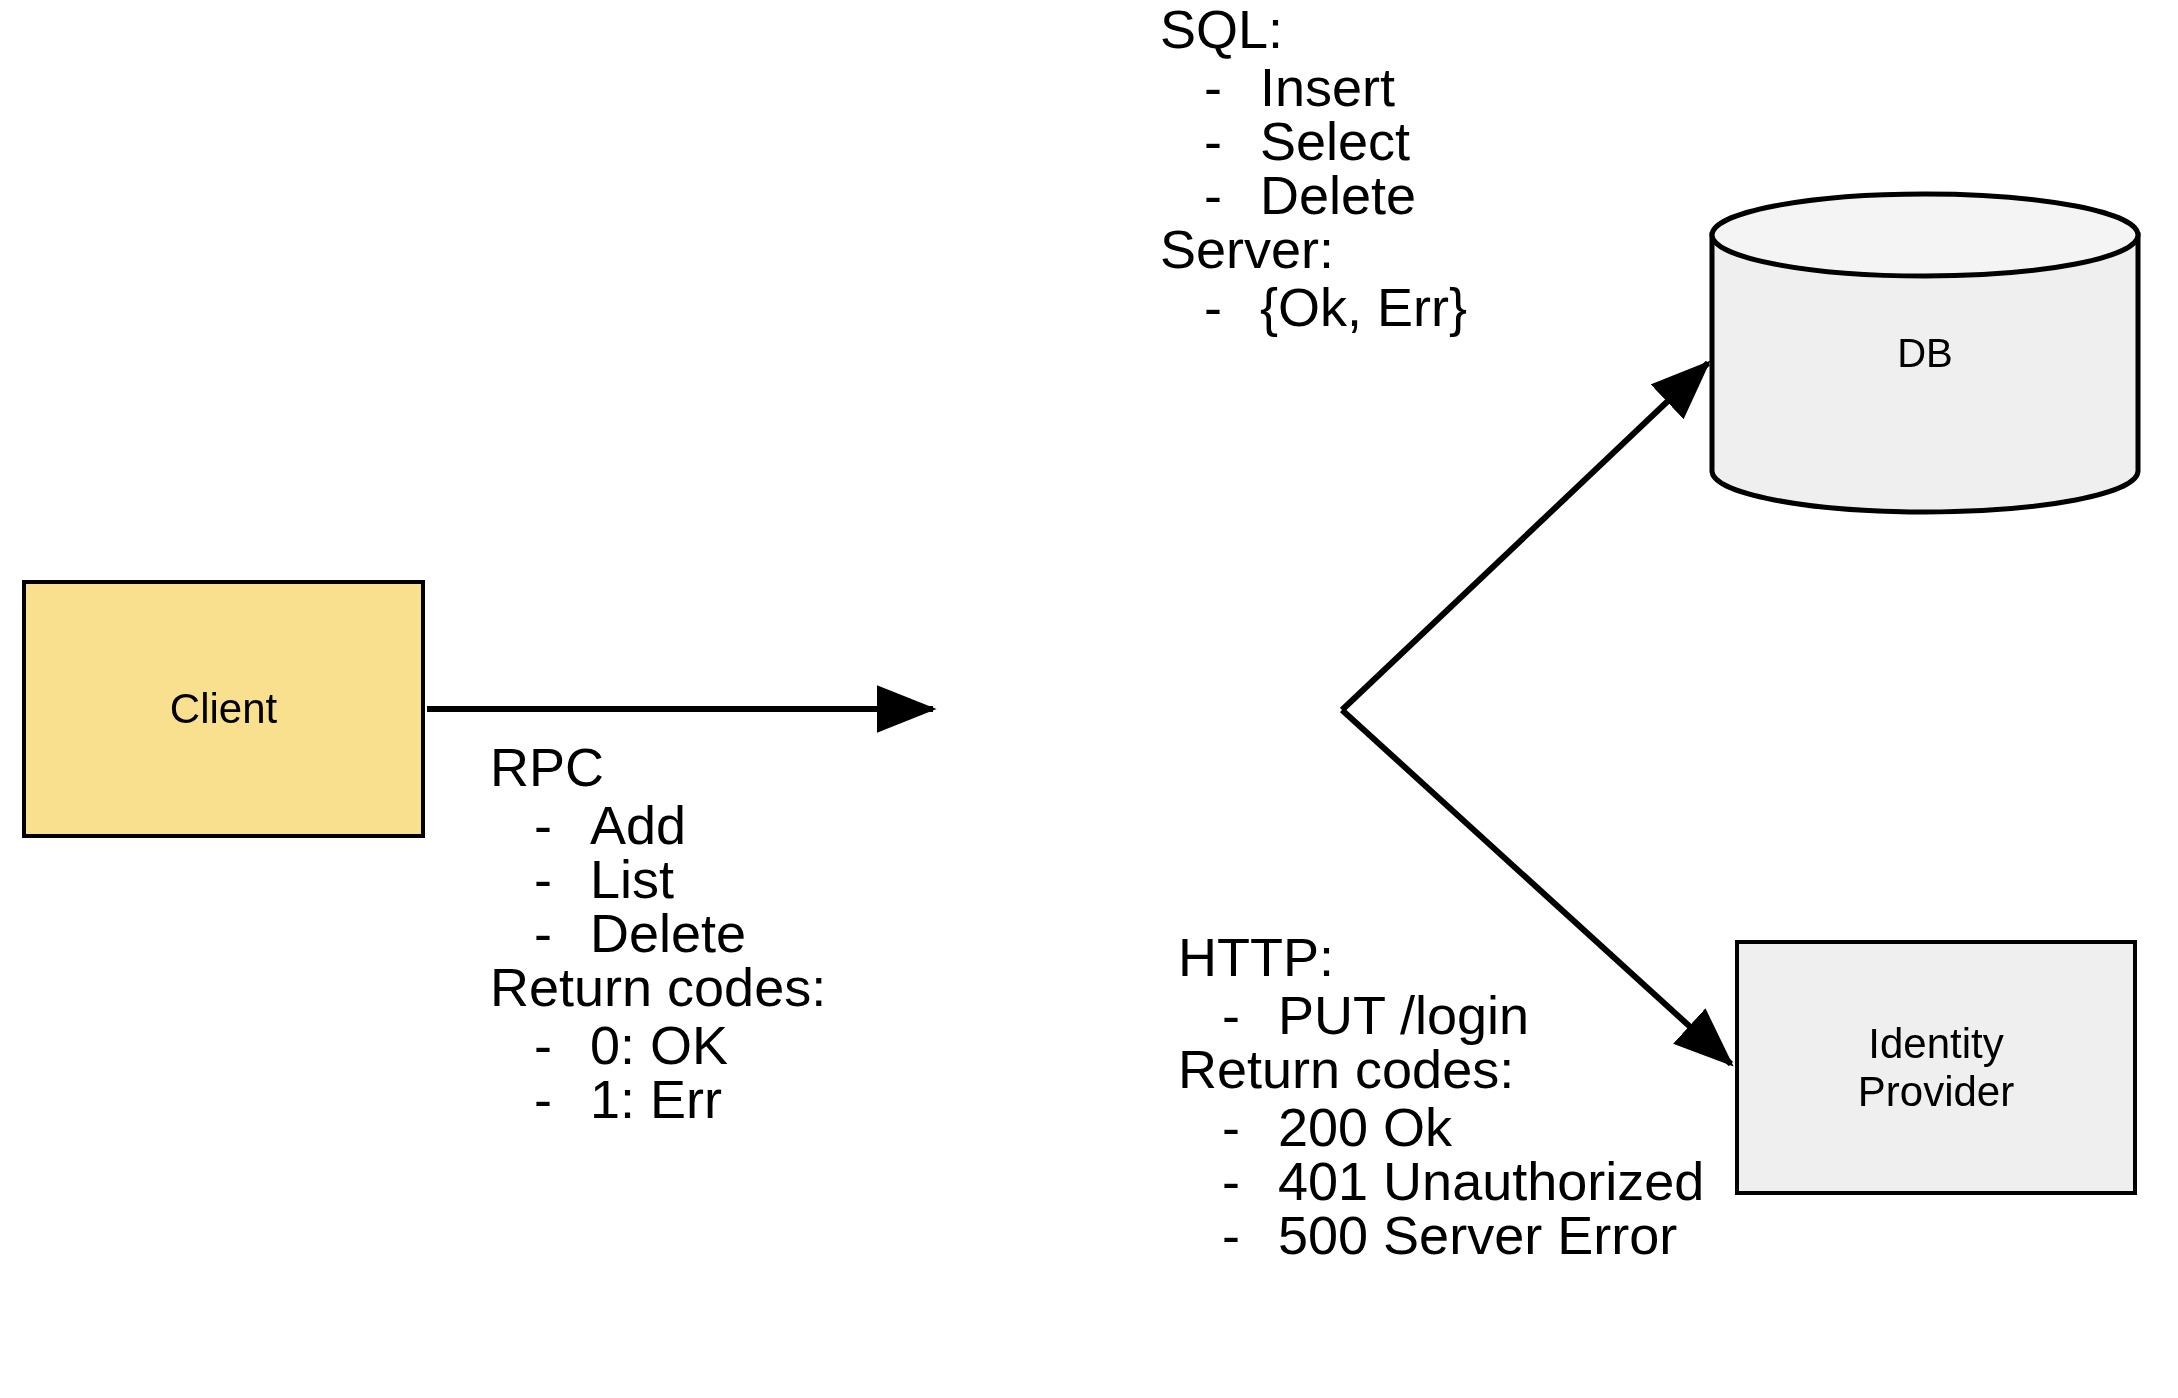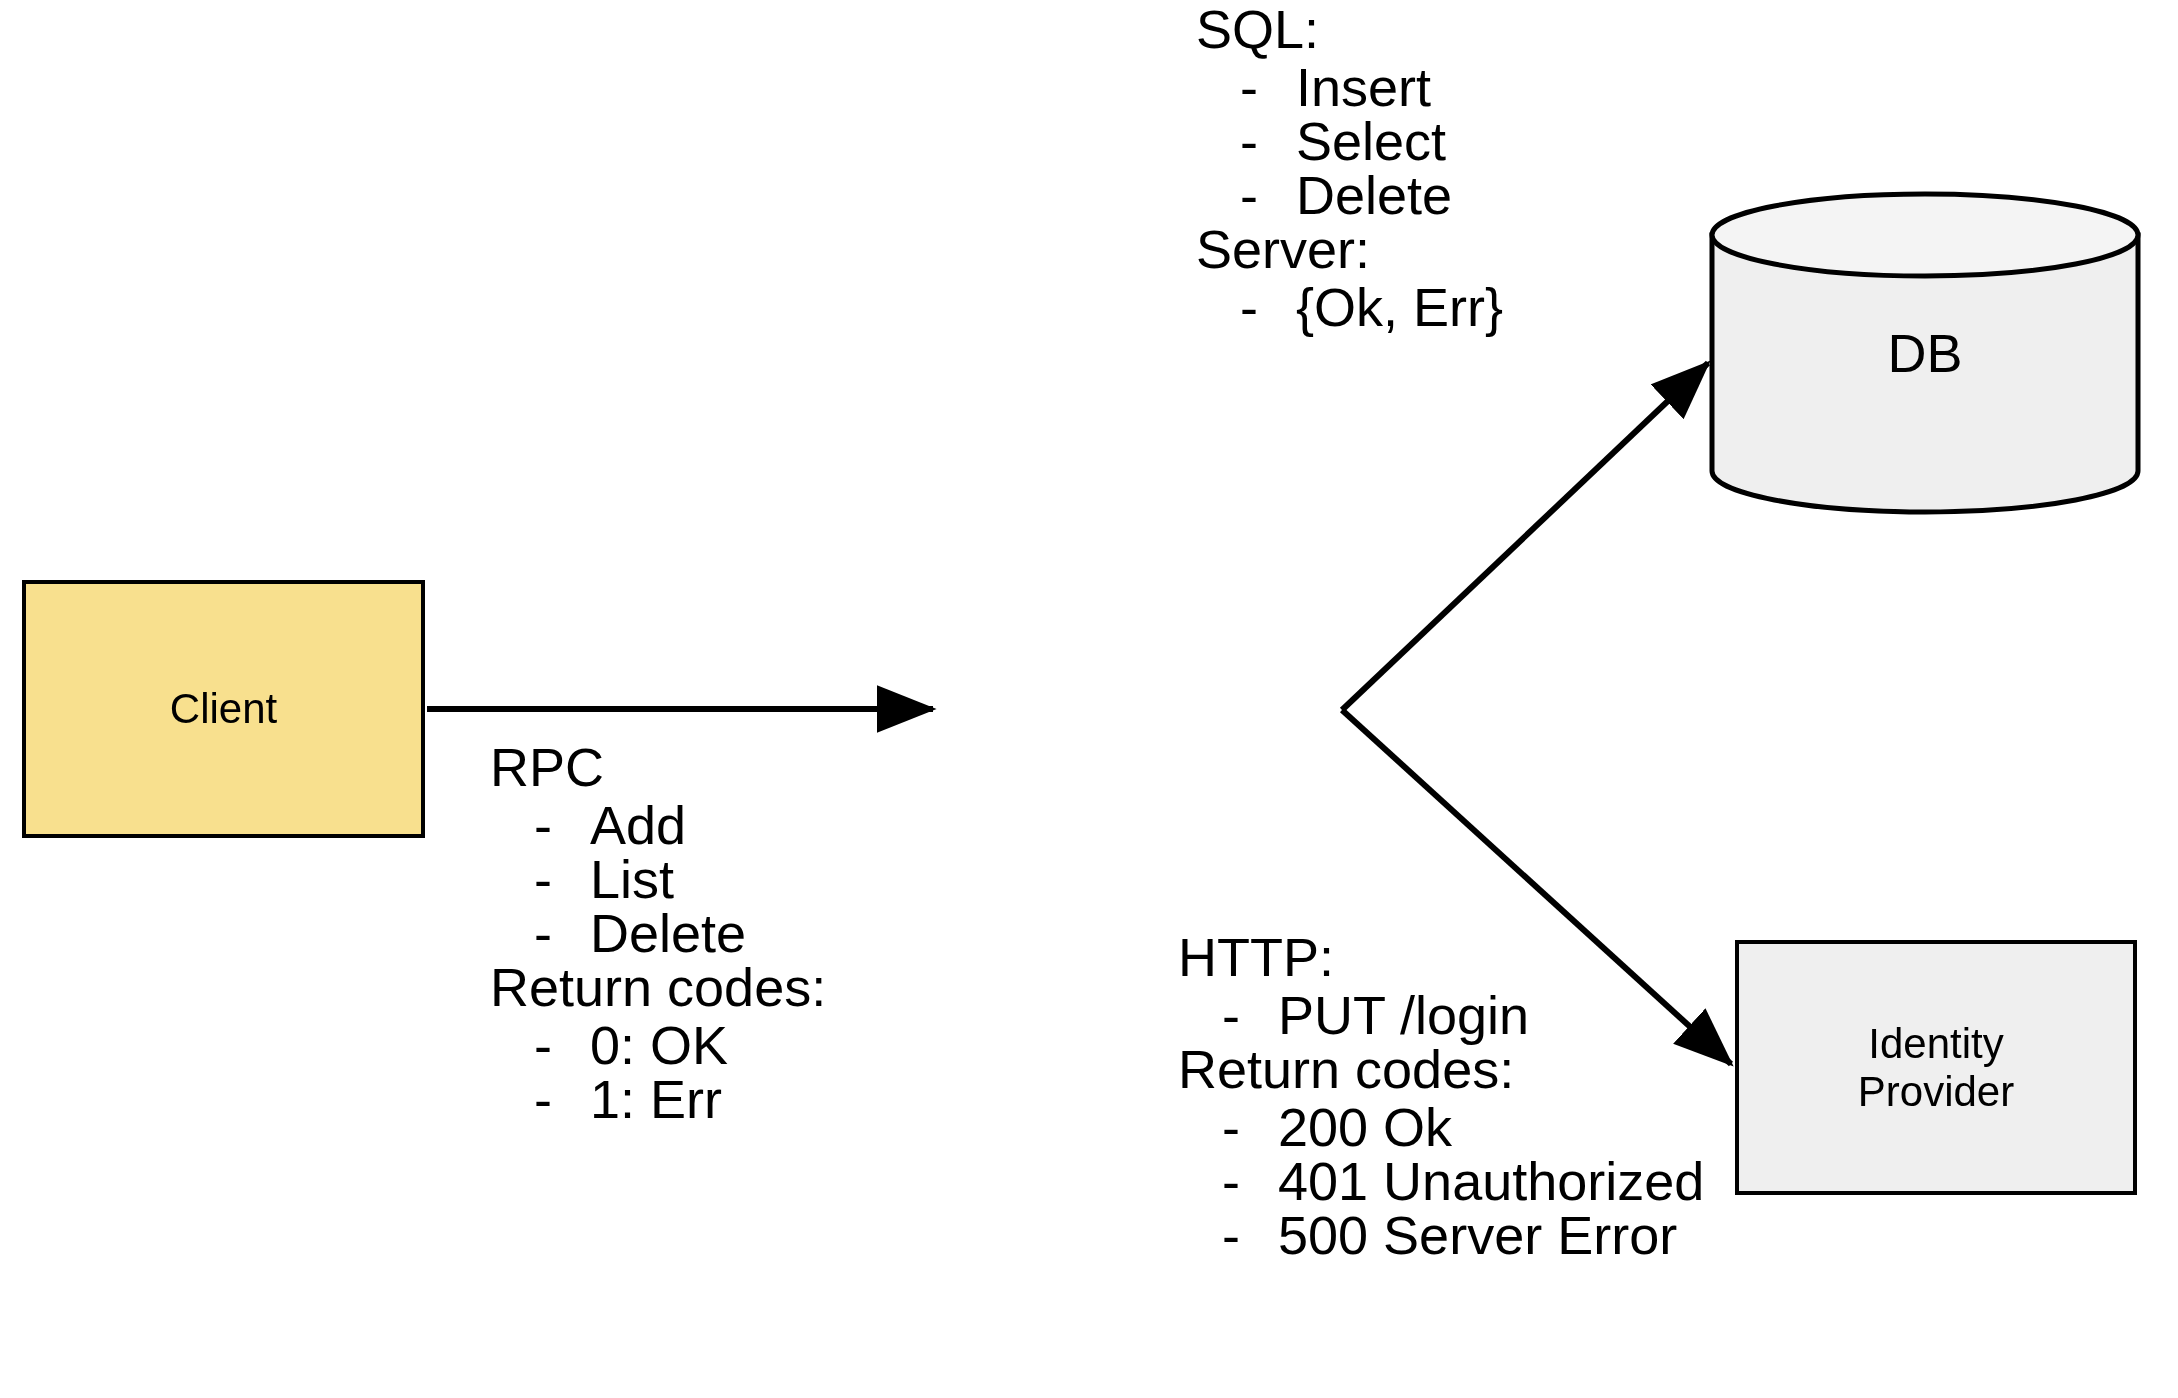--- a/index.html
+++ b/index.html
@@ -61,21 +61,21 @@
     left: 0;
     top: 0;
   }
   .cylinder .cyl-label {
     position: absolute;
     left: 0;
     right: 0;
     top: 50%;
     transform: translateY(-50%);
     text-align: center;
-    font-size: 54px;
+    font-size: 40px;
     color: #000000;
   }
 
   
   .annot {
     position: absolute;
     font-size: 54px;
     line-height: 1.0;
     color: #000000;
     white-space: nowrap;
@@ -158,21 +158,21 @@
     <ul class="bullets">
       <li>
         <span class="dash">-</span><span class="txt">0: OK</span>
       </li>
       <li>
         <span class="dash">-</span><span class="txt">1: Err</span>
       </li>
     </ul>
   </div>
 
-  <div class="annot" style="left:1160px; top:2px;margin-left:36px;">
+  <div class="annot" style="left:1160px; top:2px;">
     <span class="head">SQL:</span>
     <ul class="bullets">
       <li>
         <span class="dash">-</span><span class="txt">Insert</span>
       </li>
       <li>
         <span class="dash">-</span><span class="txt">Select</span>
       </li>
       <li>
         <span class="dash">-</span><span class="txt">Delete</span>

